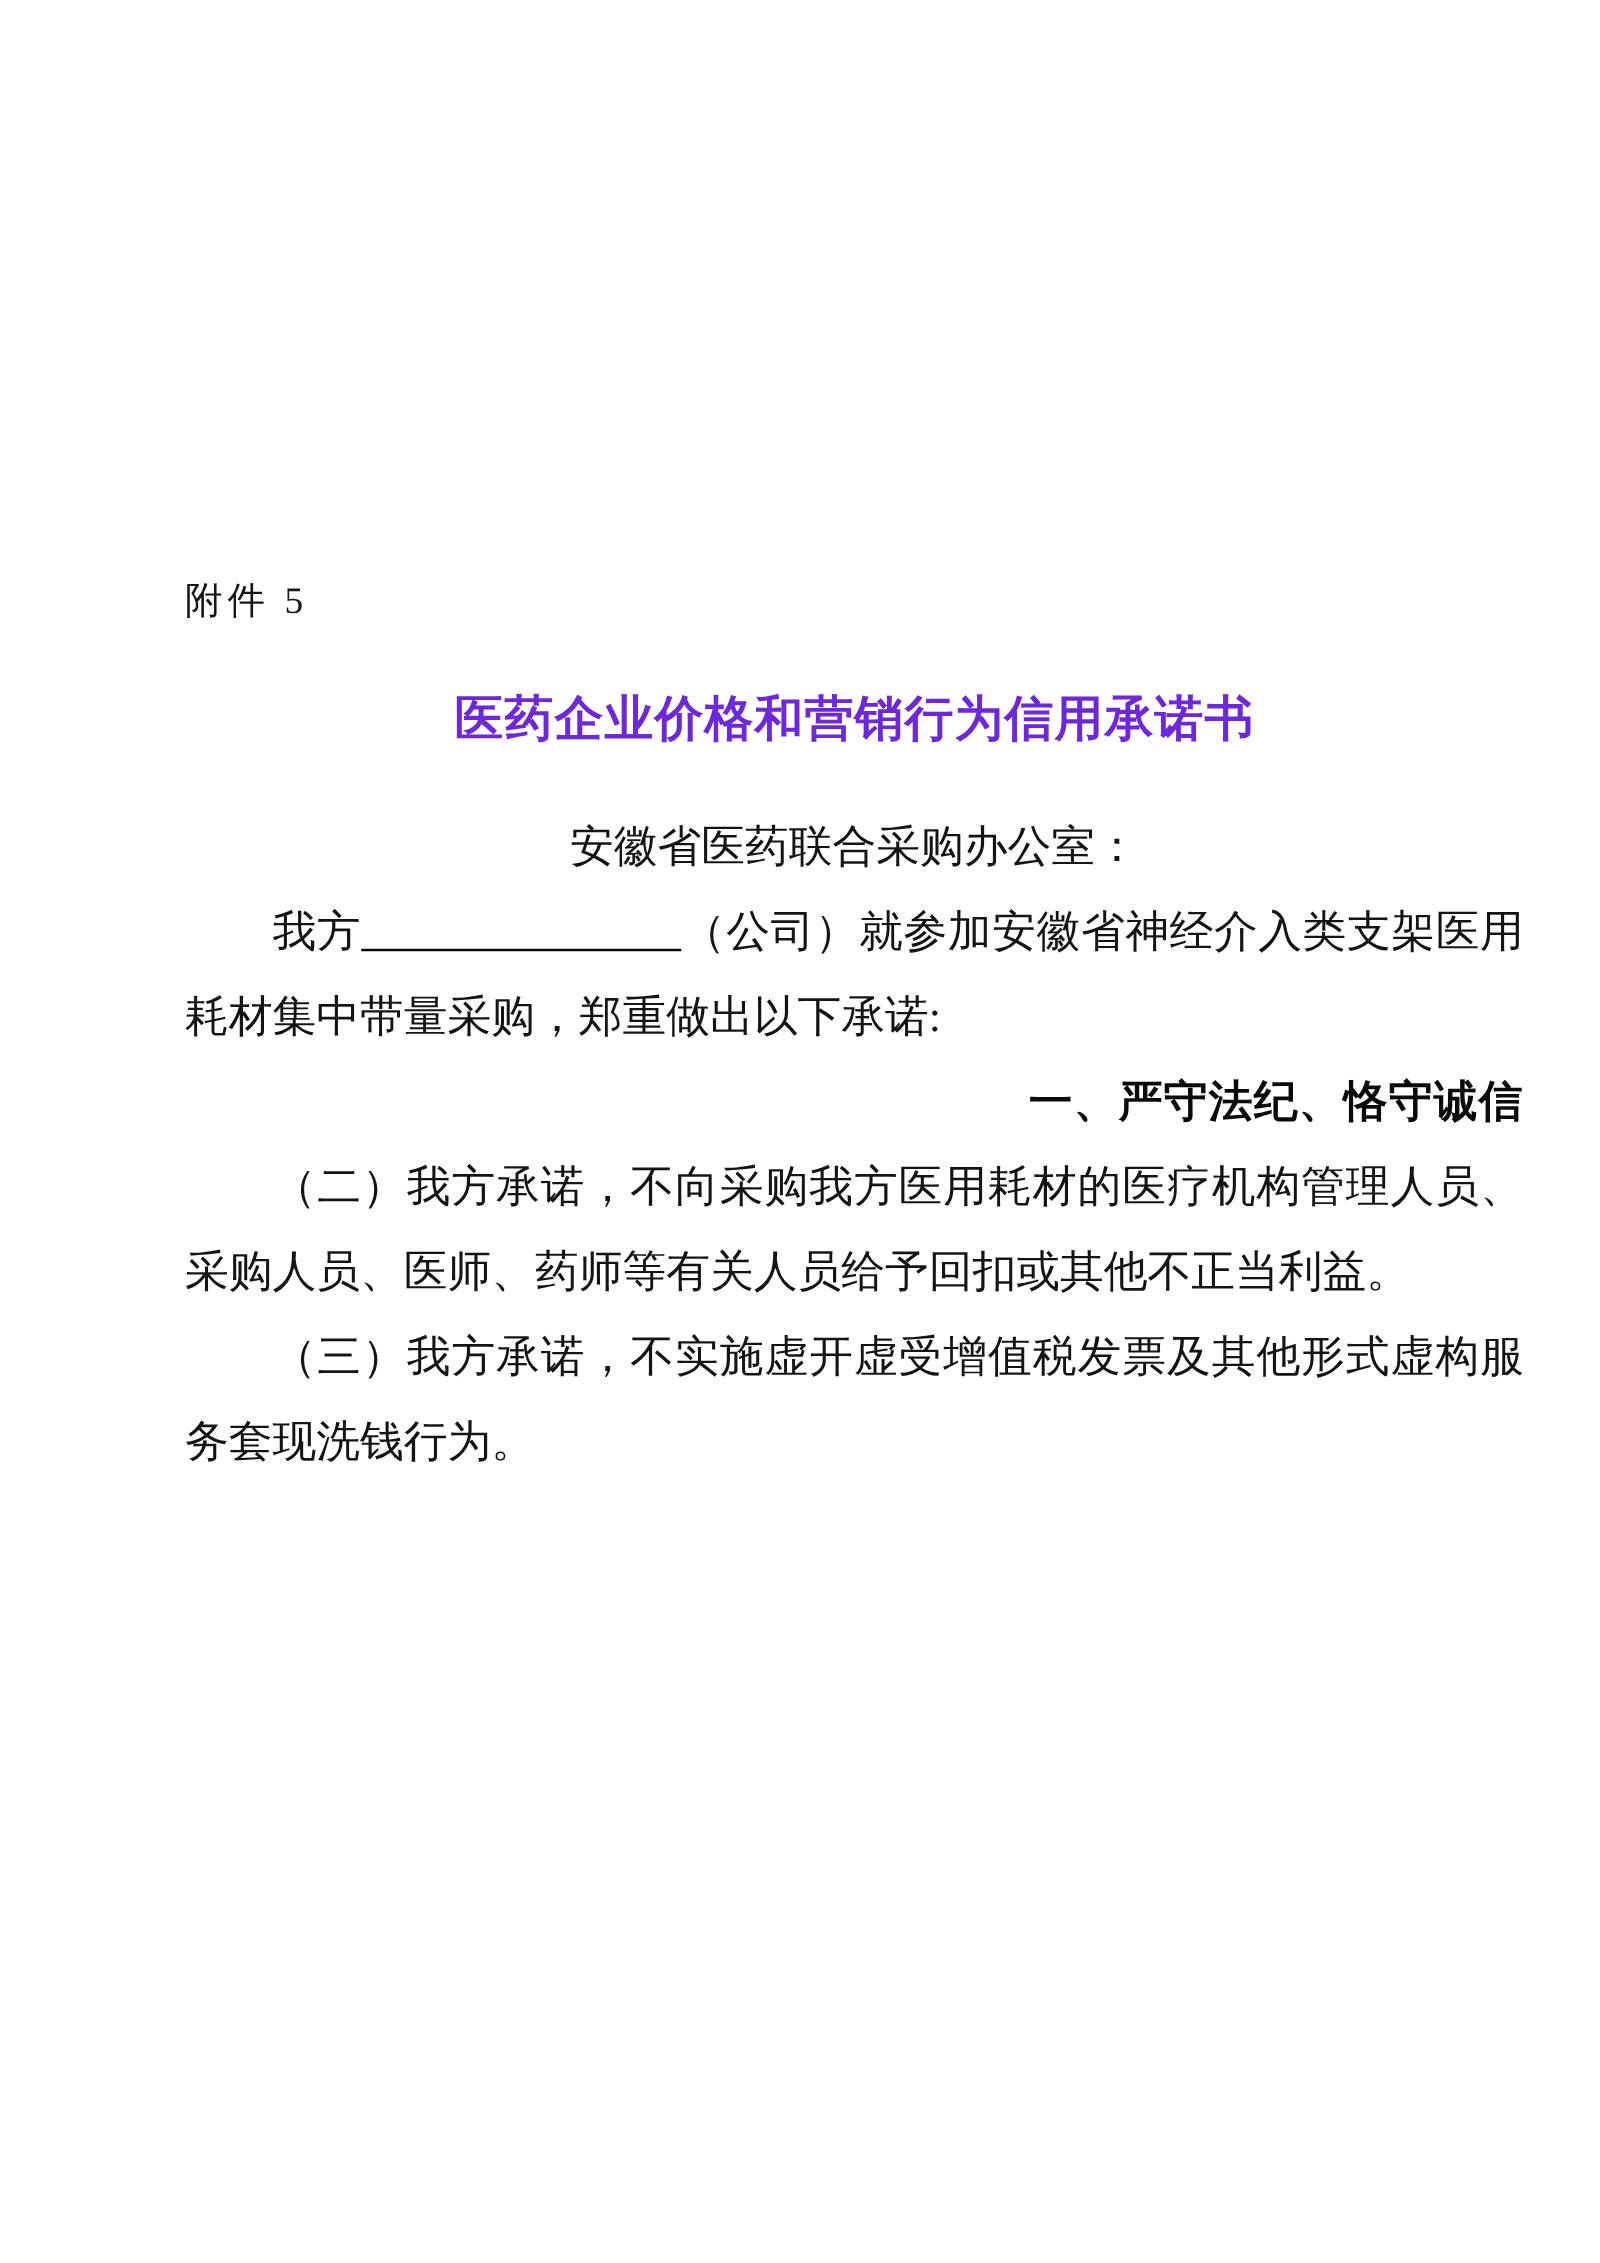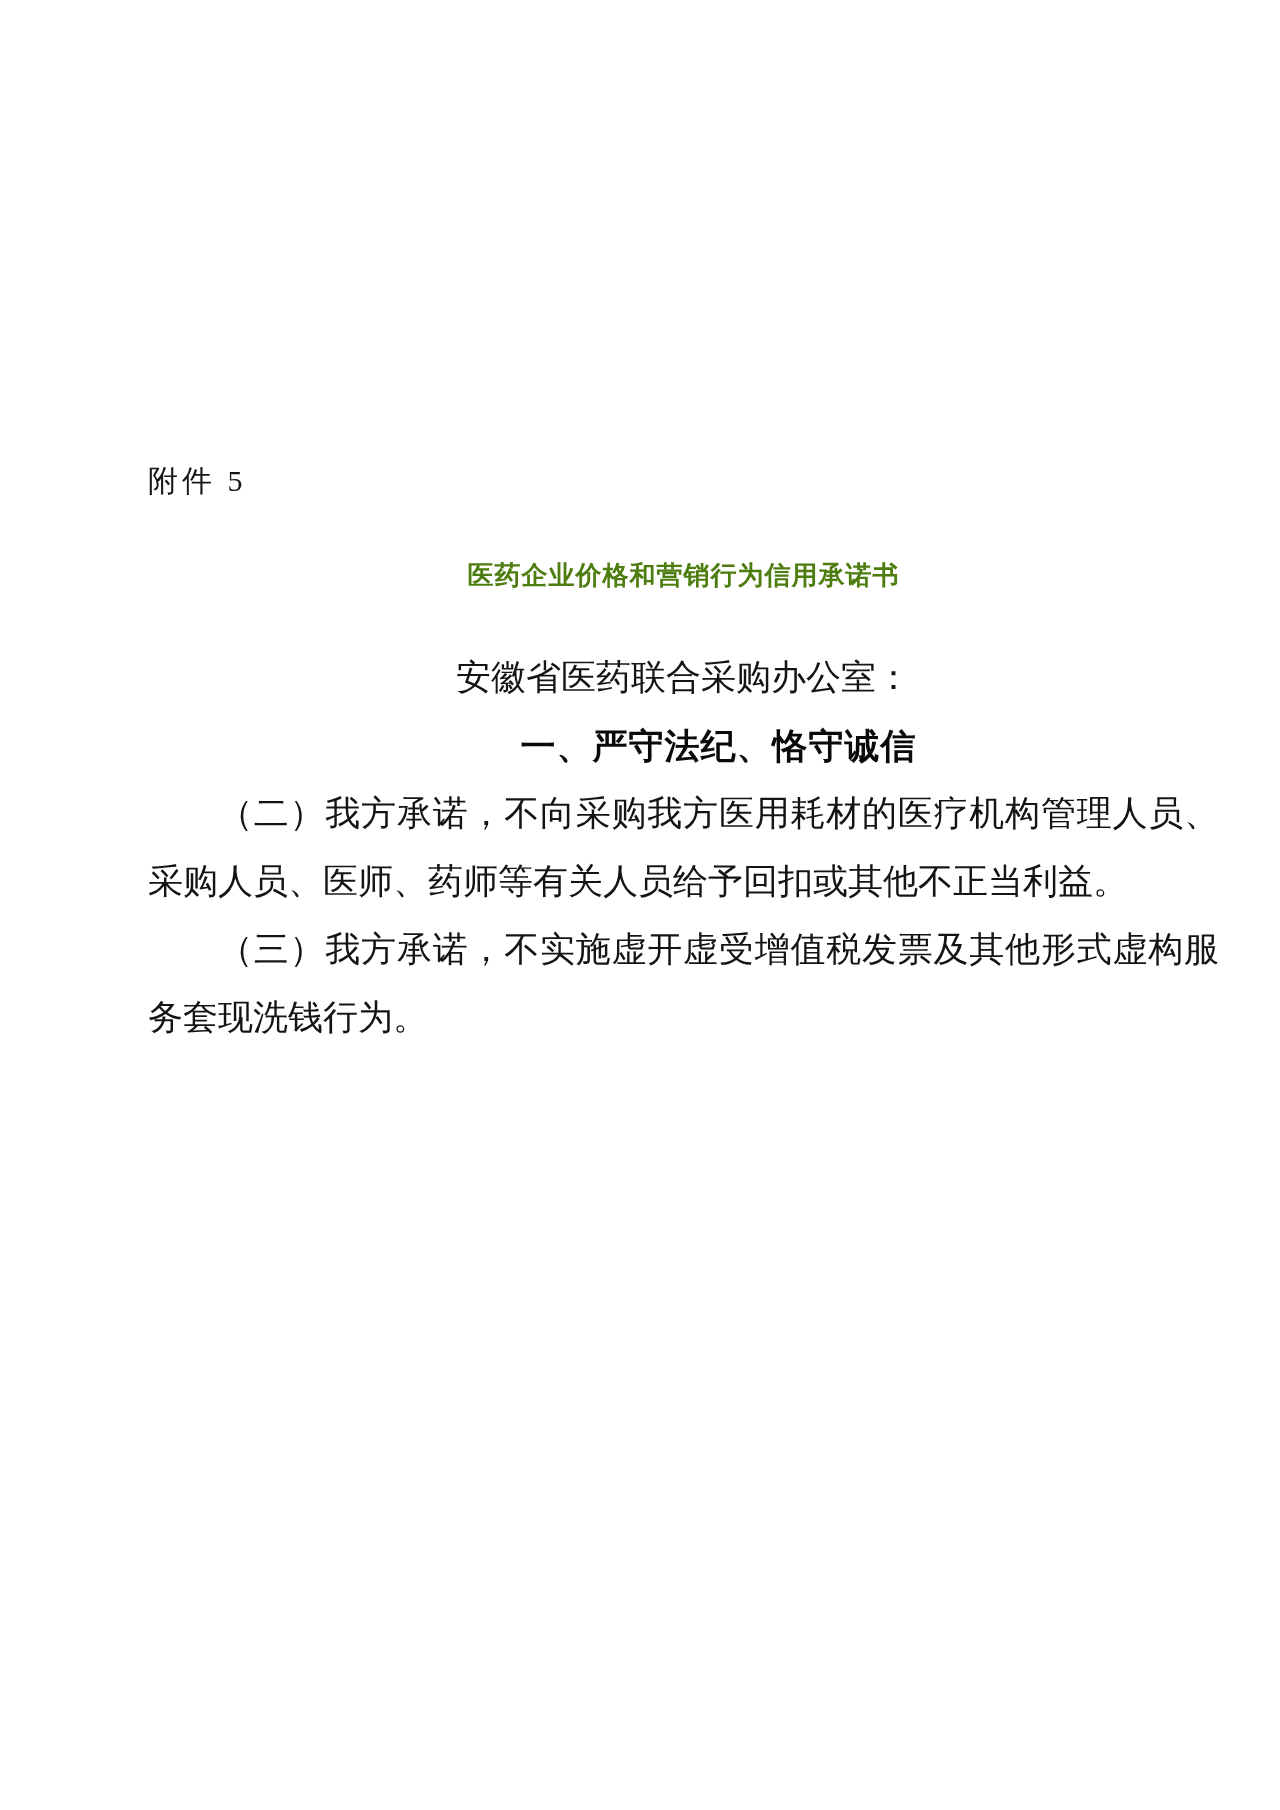--- a/index.html
+++ b/index.html
@@ -26,25 +26,25 @@
   }
   .attachment {
     font-size: 30px;
     line-height: 38px;
     letter-spacing: 4px;
     color: #161616;
   }
   .doc-title {
     margin: 48px 0 0 0;
     text-align: center;
-    font-size: 26px;
+    font-size: 39px;
     line-height: 56px;
     font-weight: bold;
     letter-spacing: 1px;
-    color: #4d7c0f;
+    color: #6d28d9;
     font-family: "Liberation Serif", "DejaVu Serif", serif;
   }
   .body-flow {
     margin-top: 40px;
     font-size: 35px;
     line-height: 68px;
     color: #141414;
     text-align: justify;
   }
   .body-flow p {
@@ -65,21 +65,21 @@
     vertical-align: baseline;
     transform: translateY(4px);
   }
   .section-heading {
     font-family: "Liberation Sans", "DejaVu Sans", sans-serif;
     font-weight: bold;
     font-size: 35px;
     letter-spacing: 1px;
     color: #0a0a0a;
     text-indent: 70px;
-    text-align: center;
+    text-align: right;
   }
   .page-number {
     position: absolute;
     top: 1645px;
     left: 0;
     width: 1280px;
     text-align: center;
     font-size: 21px;
     line-height: 28px;
     color: #1c1c1c;
@@ -92,20 +92,21 @@
 <div class="page">
 
   <div class="attachment">附件 5</div>
 
   <h1 class="doc-title">医药企业价格和营销行为信用承诺书</h1>
 
   <div class="body-flow">
 
     <p class="salutation">安徽省医药联合采购办公室：</p>
 
+    <p class="para-indent"><span>我方</span><span class="blank-line"></span><span>（公司）就参加安徽省神经介入类支架医用耗材集中带量采购，郑重做出以下承诺:</span></p>
 
     <p class="section-heading">一、严守法纪、恪守诚信</p>
 
 
     <p class="para-indent">（二）我方承诺，不向采购我方医用耗材的医疗机构管理人员、采购人员、医师、药师等有关人员给予回扣或其他不正当利益。</p>
 
     <p class="para-indent">（三）我方承诺，不实施虚开虚受增值税发票及其他形式虚构服务套现洗钱行为。</p>
 
 
   </div>

